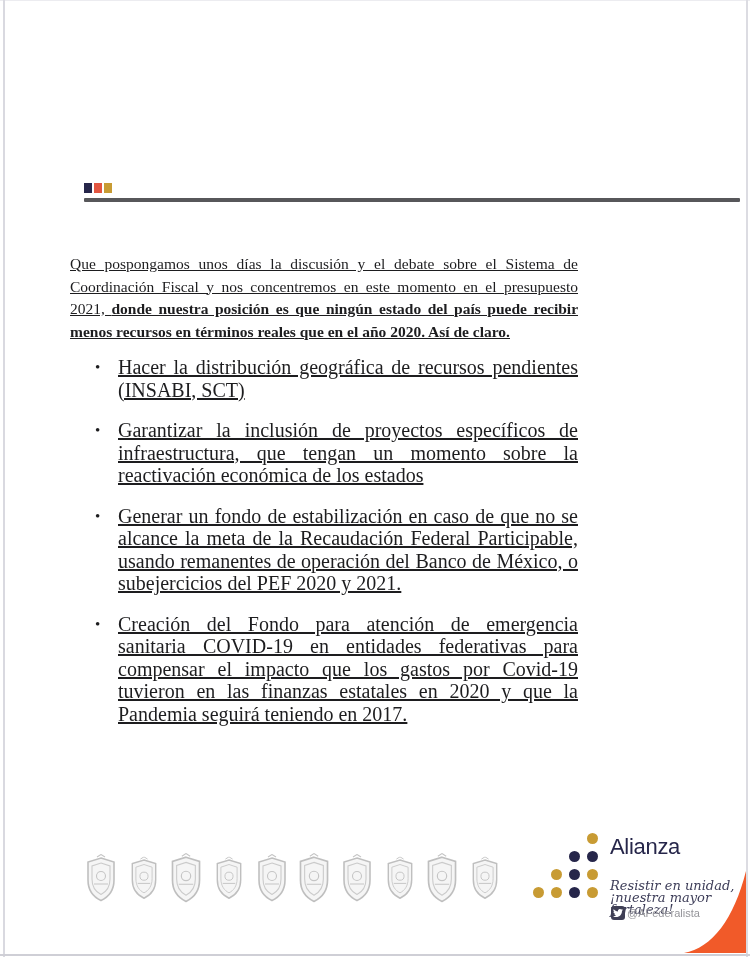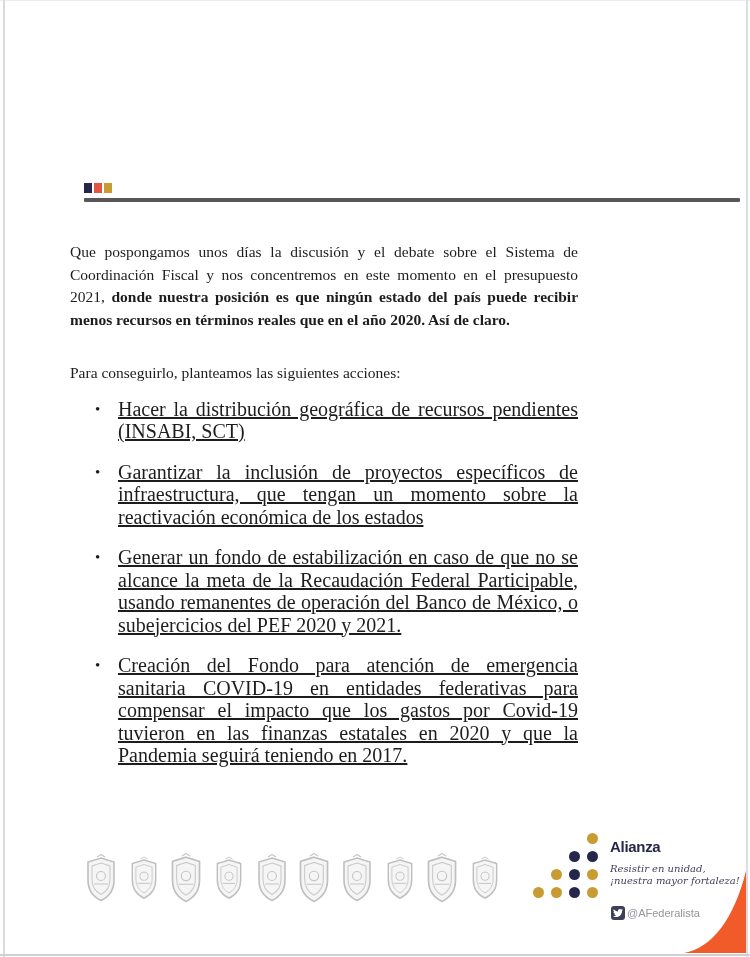--- a/index.html
+++ b/index.html
@@ -20,21 +20,21 @@
 
   
   .brand-rule{position:absolute; left:84px; top:183px; width:656px;}
   .mini-squares{display:flex; gap:2px; margin-bottom:5px;}
   .mini-squares .sq{width:8px; height:10px;}
   .rule-line{height:4px; background:var(--rule-gray); border-radius:1px;}
 
   
   .content{position:absolute; left:70px; top:241px; width:508px;}
   h1.doc-heading{font-size:15.5px; font-weight:bold; letter-spacing:.2px; line-height:20px;}
-  p.lead{font-size:15.5px; line-height:22.5px; text-align:justify;}
+  p.lead{margin-top:12px; font-size:15.5px; line-height:22.5px; text-align:justify;text-decoration:underline;}
   p.lead b{font-weight:bold;}
   p.actions-intro{margin-top:31px; font-size:15.5px; line-height:22.5px;}
   ul.bullets{list-style:none; margin-top:13px;}
   ul.bullets li{display:flex; padding-left:25px; margin-bottom:18px;}
   ul.bullets .marker{flex:0 0 23px; font-size:15px; line-height:22.5px;}
   ul.bullets .bullet-text{flex:1; font-size:20px; line-height:22.5px; text-align:justify;text-decoration:underline;}
 
   
   .crests-row{position:absolute; left:84px; top:851px; width:418px; height:54px;
     display:flex; justify-content:space-between; align-items:center;}
@@ -44,23 +44,23 @@
   .crest svg{width:100%; height:100%; display:block;}
 
   
   .logo-dots{position:absolute; left:533px; top:833px; width:65px;
     display:flex; flex-direction:column; align-items:flex-end; gap:7px;}
   .dot-row{display:flex; gap:7px;}
   .dot{width:11px; height:11px; border-radius:50%;}
   .dot.gold{background:var(--gold);}
   .dot.navy{background:var(--navy);}
   .logo-text{position:absolute; left:610px; top:836px; font-family:"Liberation Sans", sans-serif;}
-  .logo-name{font-size:15px; font-weight:bold; line-height:22px; color:var(--navy); letter-spacing:-.3px;}
-  .logo-tagline{margin-top:5px; font-family:"DejaVu Serif", serif; font-style:italic;
-    font-size:10px; line-height:12px; color:#3d3d58;}
+  .logo-name{font-size:22px; font-weight:normal; line-height:22px; color:var(--navy); letter-spacing:-.3px;}
+  .logo-tagline{margin-top:22px; font-family:"DejaVu Serif", serif; font-style:italic;
+    font-size:13px; line-height:12px; color:#3d3d58;}
 
   
   .twitter-badge{position:absolute; left:611px; top:906px; display:flex; align-items:center; gap:2px;}
   .tw-icon{width:14px; height:14px; background:#3f3f55; border-radius:3px;
     display:flex; align-items:center; justify-content:center;}
   .tw-icon svg{width:10px; height:10px; fill:#ffffff;}
   .tw-handle{font-family:"Liberation Sans", sans-serif; font-size:11px; color:var(--handle-gray);}
 
   
   .swoosh{position:absolute; right:4px; bottom:4px; width:62px; height:82px;}
@@ -77,21 +77,20 @@
   <div class="mini-squares">
       <div class="sq" style="background: rgb(38, 38, 74);"></div>
       <div class="sq" style="background: rgb(226, 85, 64);"></div>
       <div class="sq" style="background: rgb(200, 155, 51);"></div>
     </div>
   <div class="rule-line"></div>
 </header>
 
 <main class="content">
   <p class="lead"><span>Que pospongamos unos días la discusión y el debate sobre el Sistema de Coordinación Fiscal y nos concentremos en este momento en el presupuesto 2021, </span><b>donde nuestra posición es que ningún estado del país puede recibir menos recursos en términos reales que en el año 2020. Así de claro.</b></p>
-  <p class="actions-intro">Para conseguirlo, planteamos las siguientes acciones:</p>
   <ul class="bullets">
     <li>
         <span class="marker">•</span>
         <span class="bullet-text">Hacer la distribución geográfica de recursos pendientes (INSABI, SCT)</span>
       </li>
     <li>
         <span class="marker">•</span>
         <span class="bullet-text">Garantizar la inclusión de proyectos específicos de infraestructura, que tengan un momento sobre la reactivación económica de los estados</span>
       </li>
     <li>

